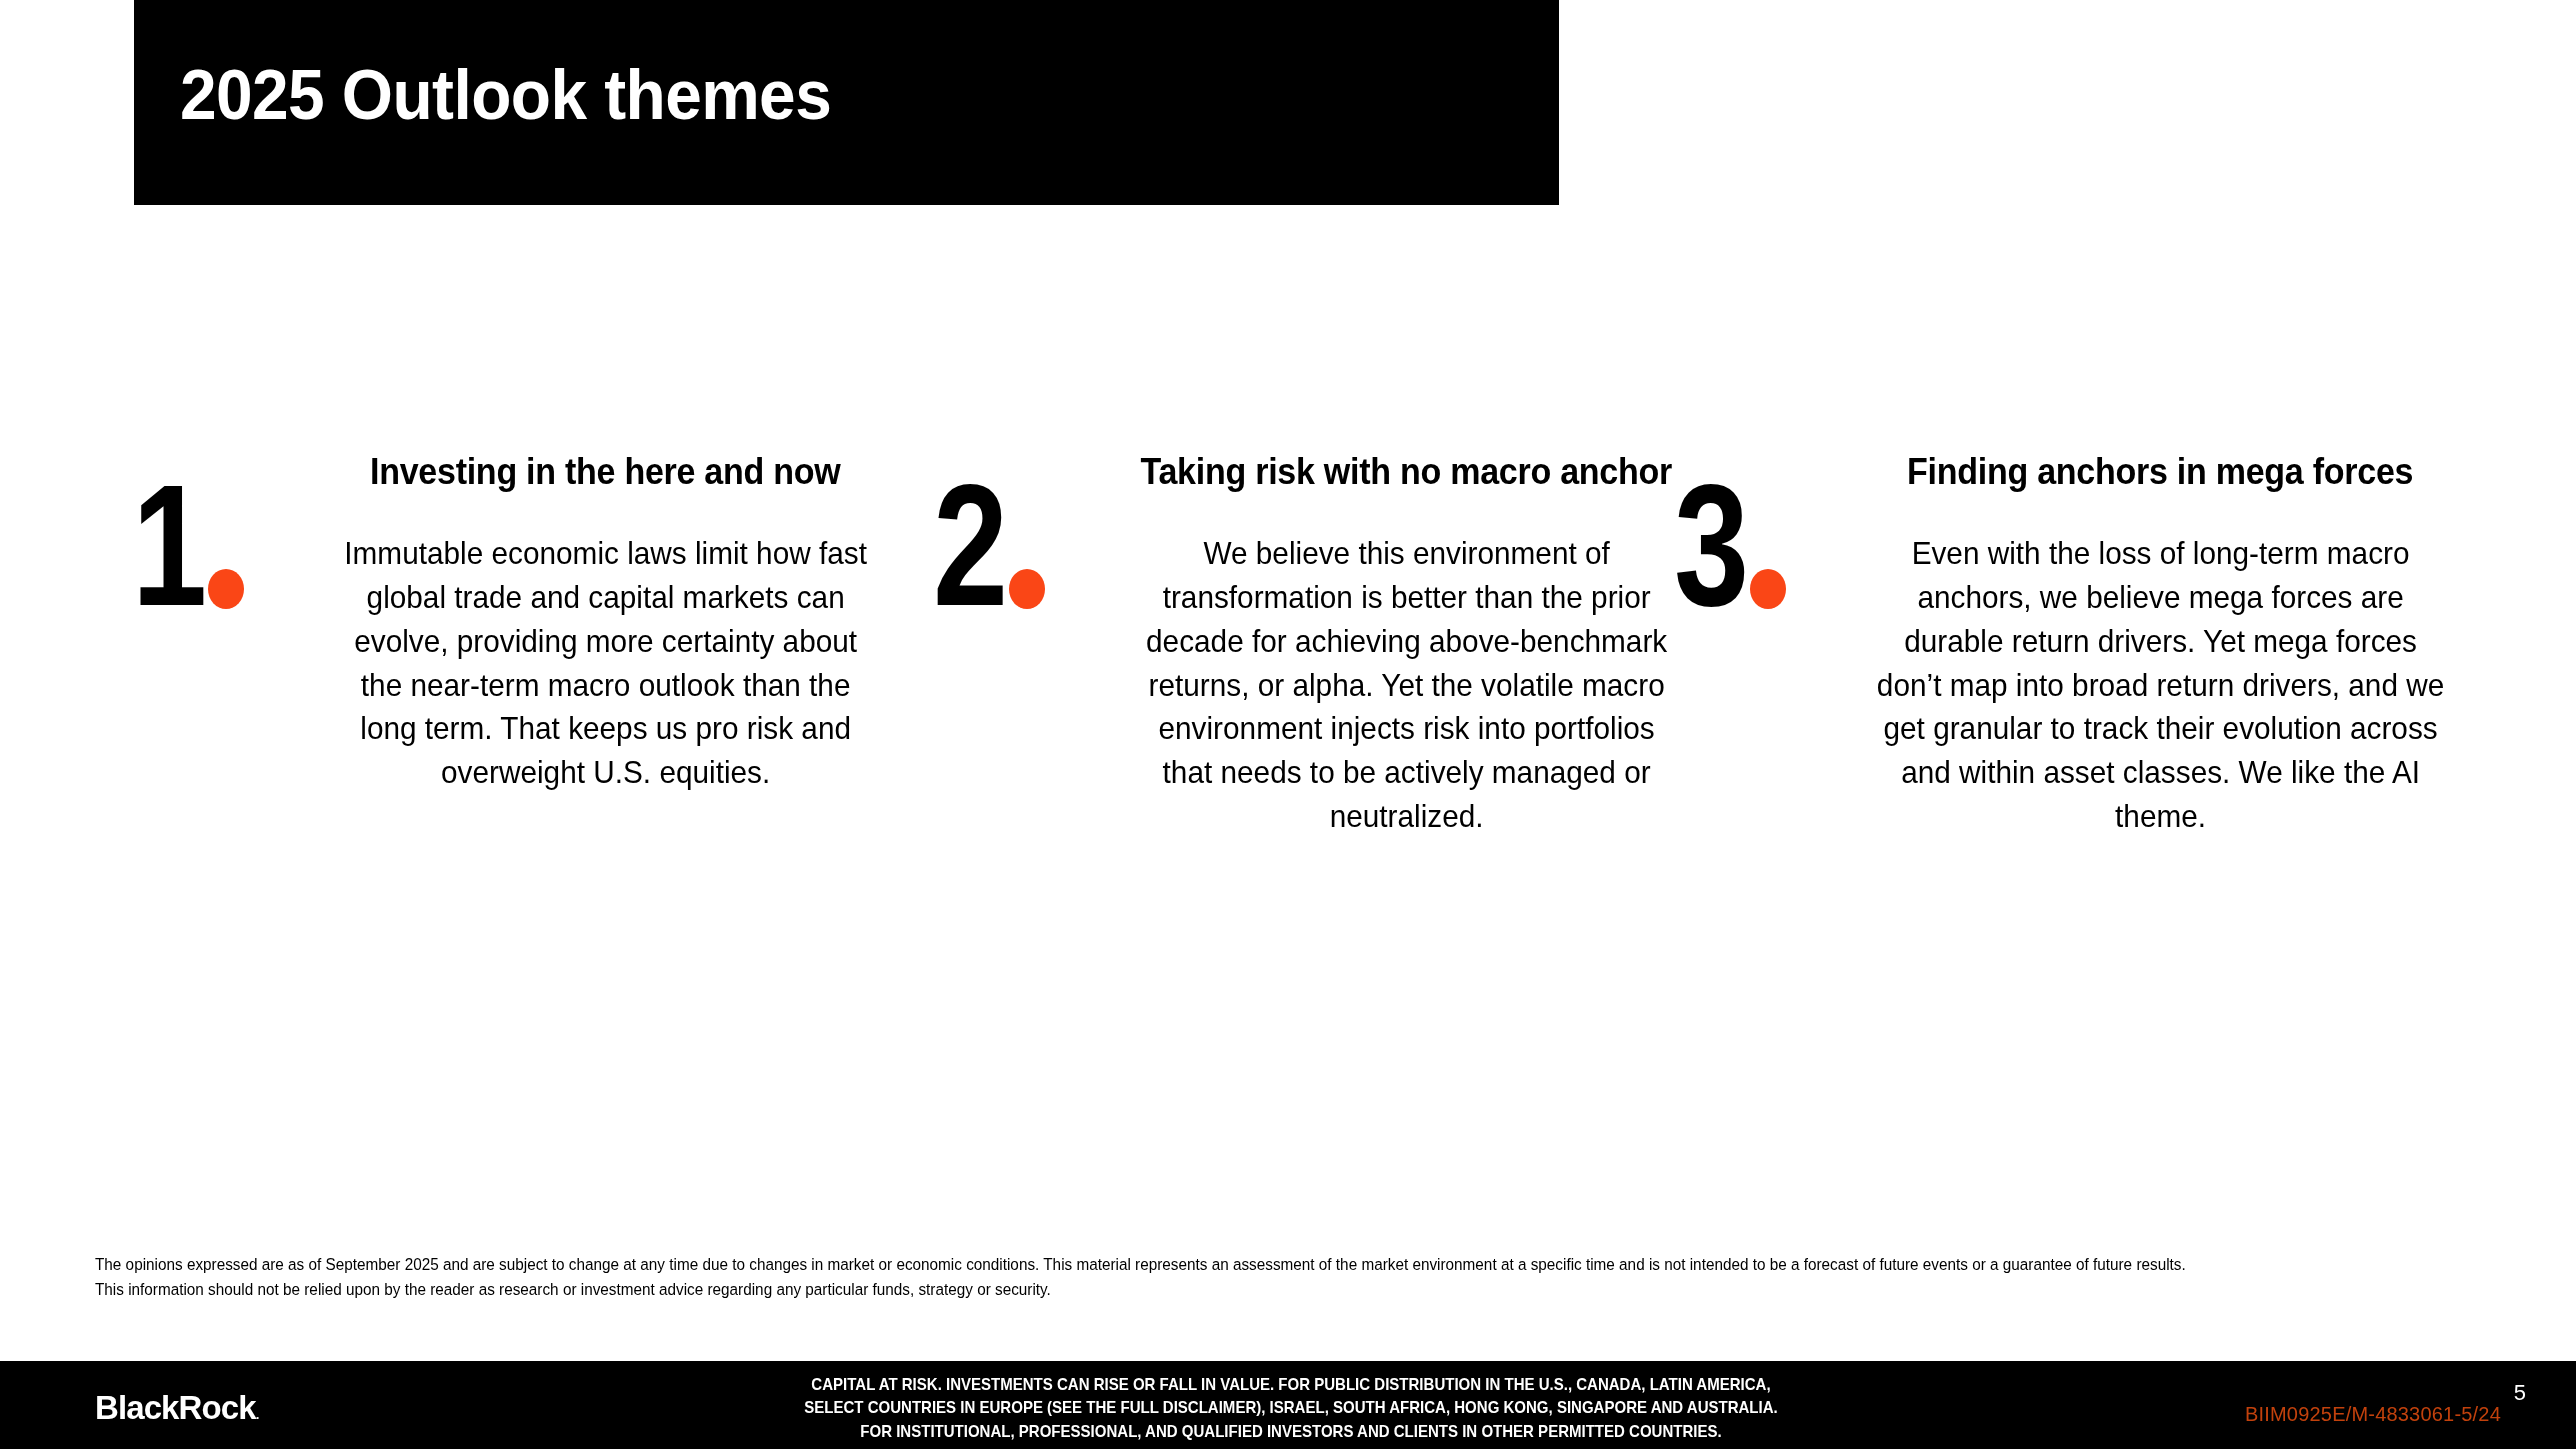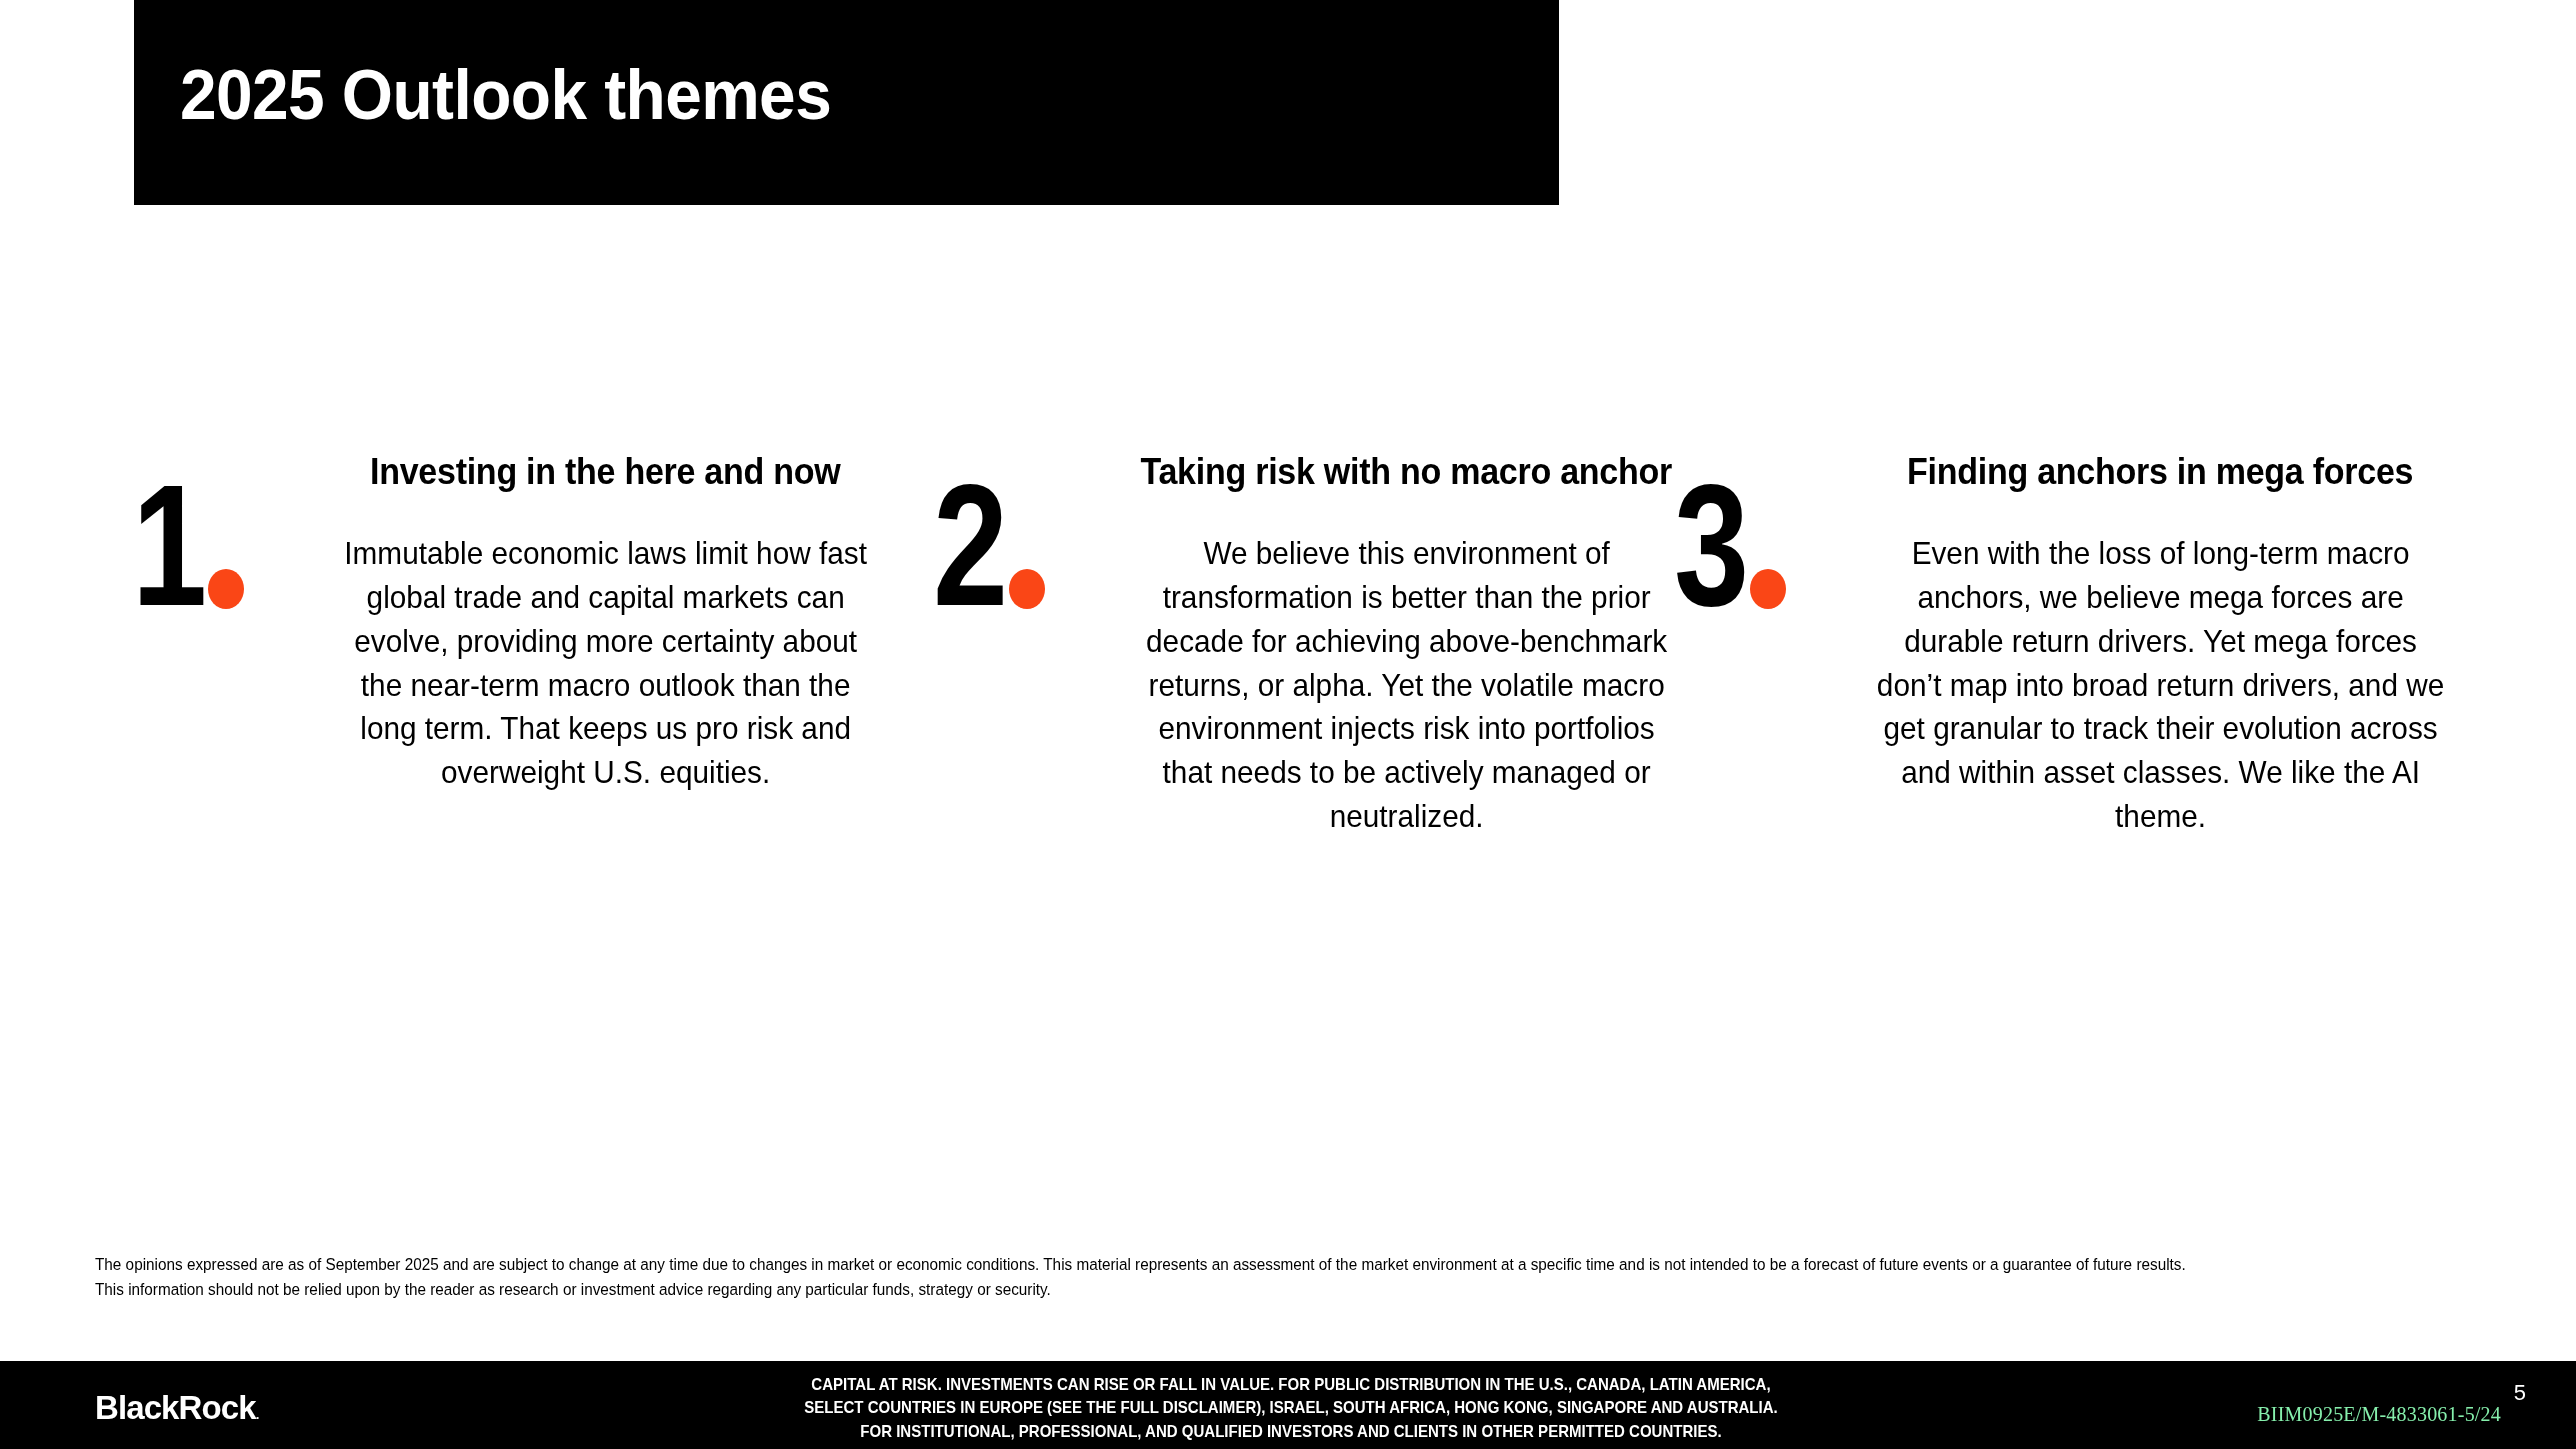--- a/index.html
+++ b/index.html
@@ -164,23 +164,23 @@
     font-size: 16.7px;
     line-height: 1.42;
     font-weight: 700;
     transform: scaleX(0.9);
     transform-origin: center top;
   }
   #doc-id {
     position: absolute;
     right: 75px;
     bottom: 23px;
-    font-family: Liberation Serif, serif;
+    font-family: Liberation Sans, sans-serif;
     font-size: 20px;
-    color: #86efac;
+    color: #c2410c;
     letter-spacing: 0.2px;
     white-space: nowrap;
   }
   #page-number {
     position: absolute;
     right: 50px;
     bottom: 43px;
     font-size: 22px;
     color: #ffffff;
     font-family: "Liberation Sans", sans-serif;

